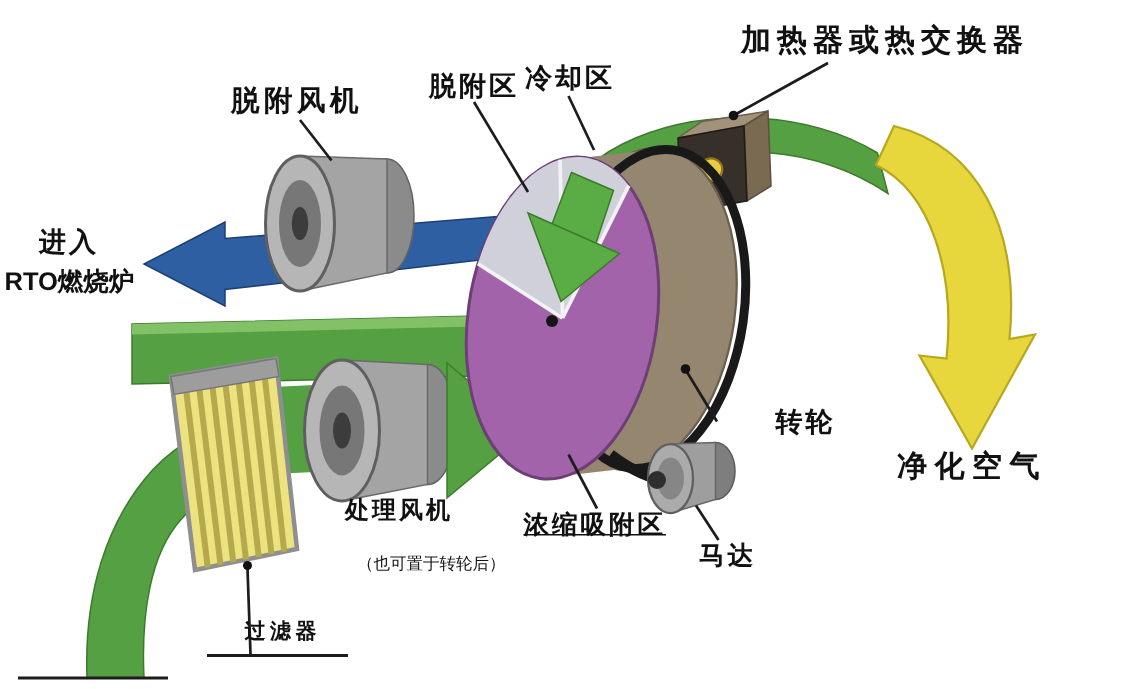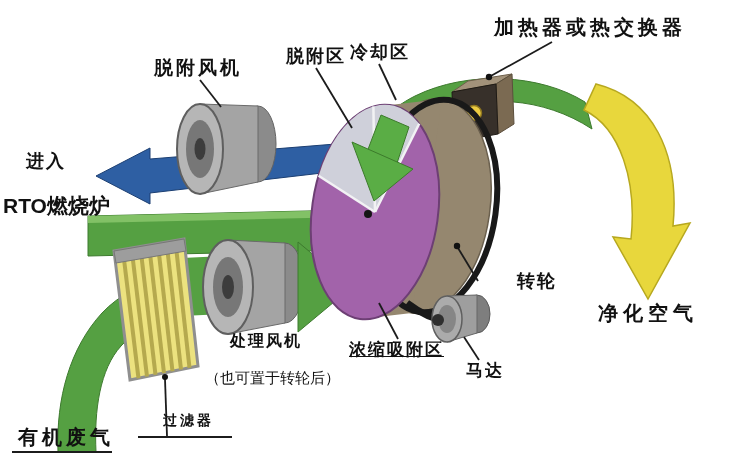--- a/index.html
+++ b/index.html
@@ -7,28 +7,28 @@
     position:relative; width:754px; height:459px; background:#ffffff;
     overflow:hidden; font-family:"Liberation Sans","DejaVu Sans",sans-serif;
   }
   .stage svg { position:absolute; left:0; top:0; }
   .label {
     position:absolute; color:#111; font-weight:bold; white-space:nowrap;
     font-family:"Liberation Sans","DejaVu Sans",sans-serif; line-height:1.1;
   }
   #lbl-heater          { left:494px; top:16px;  font-size:20px; letter-spacing:4px; }
   #lbl-desorption-fan  { left:154px; top:58px;  font-size:19px; letter-spacing:3px; }
-  #lbl-desorption-zone { left:286px; top:48px;  font-size:18px; letter-spacing:2px;font-family:Liberation Mono, monospace; }
+  #lbl-desorption-zone { left:286px; top:48px;  font-size:18px; letter-spacing:2px; }
   #lbl-cooling-zone    { left:350px; top:43px;  font-size:18px; letter-spacing:2px; }
   #lbl-rto1            { left:26px;  top:152px; font-size:18px; letter-spacing:2px;text-align:right; }
-  #lbl-rto2            { left:3px;   top:194px; font-size:21px; letter-spacing:0; }
+  #lbl-rto2            { left:3px;   top:179px; font-size:17px; letter-spacing:0; }
   #lbl-wheel           { left:477px; top:272px; font-size:18px; letter-spacing:2px;margin-left:40px; }
-  #lbl-purified        { left:598px; top:302px; font-size:20px; letter-spacing:5px; }
+  #lbl-purified        { left:598px; top:302px; font-size:20px; letter-spacing:5px;font-family:Liberation Mono, monospace; }
   #lbl-processing-fan  { left:230px; top:332px; font-size:16px; letter-spacing:2px; }
-  #lbl-processing-note { left:205px; top:370px; font-size:15px; font-weight:normal; }
+  #lbl-processing-note { left:238px; top:370px; font-size:11px; font-weight:normal; }
   #lbl-adsorption      { left:349px; top:341px; font-size:17px; letter-spacing:2px;text-decoration:underline; }
   #lbl-motor           { left:466px; top:362px; font-size:17px; letter-spacing:2px; }
   #lbl-filter          { left:163px; top:413px; font-size:14px; letter-spacing:3px; }
   #lbl-organic         { left:18px;  top:426px; font-size:20px; letter-spacing:4px; }
 </style>
 </head>
 <body>
 
 <div class="stage">
 
@@ -149,15 +149,14 @@
   <div class="label" id="lbl-cooling-zone">冷却区</div>
   <div class="label" id="lbl-rto1">进入</div>
   <div class="label" id="lbl-rto2">RTO燃烧炉</div>
   <div class="label" id="lbl-wheel">转轮</div>
   <div class="label" id="lbl-purified">净化空气</div>
   <div class="label" id="lbl-processing-fan">处理风机</div>
   <div class="label" id="lbl-processing-note">（也可置于转轮后）</div>
   <div class="label" id="lbl-adsorption">浓缩吸附区</div>
   <div class="label" id="lbl-motor">马达</div>
   <div class="label" id="lbl-filter">过滤器</div>
-  <div class="label" id="lbl-organic">有机废气</div>
 
 </div>
 
 </body></html>

